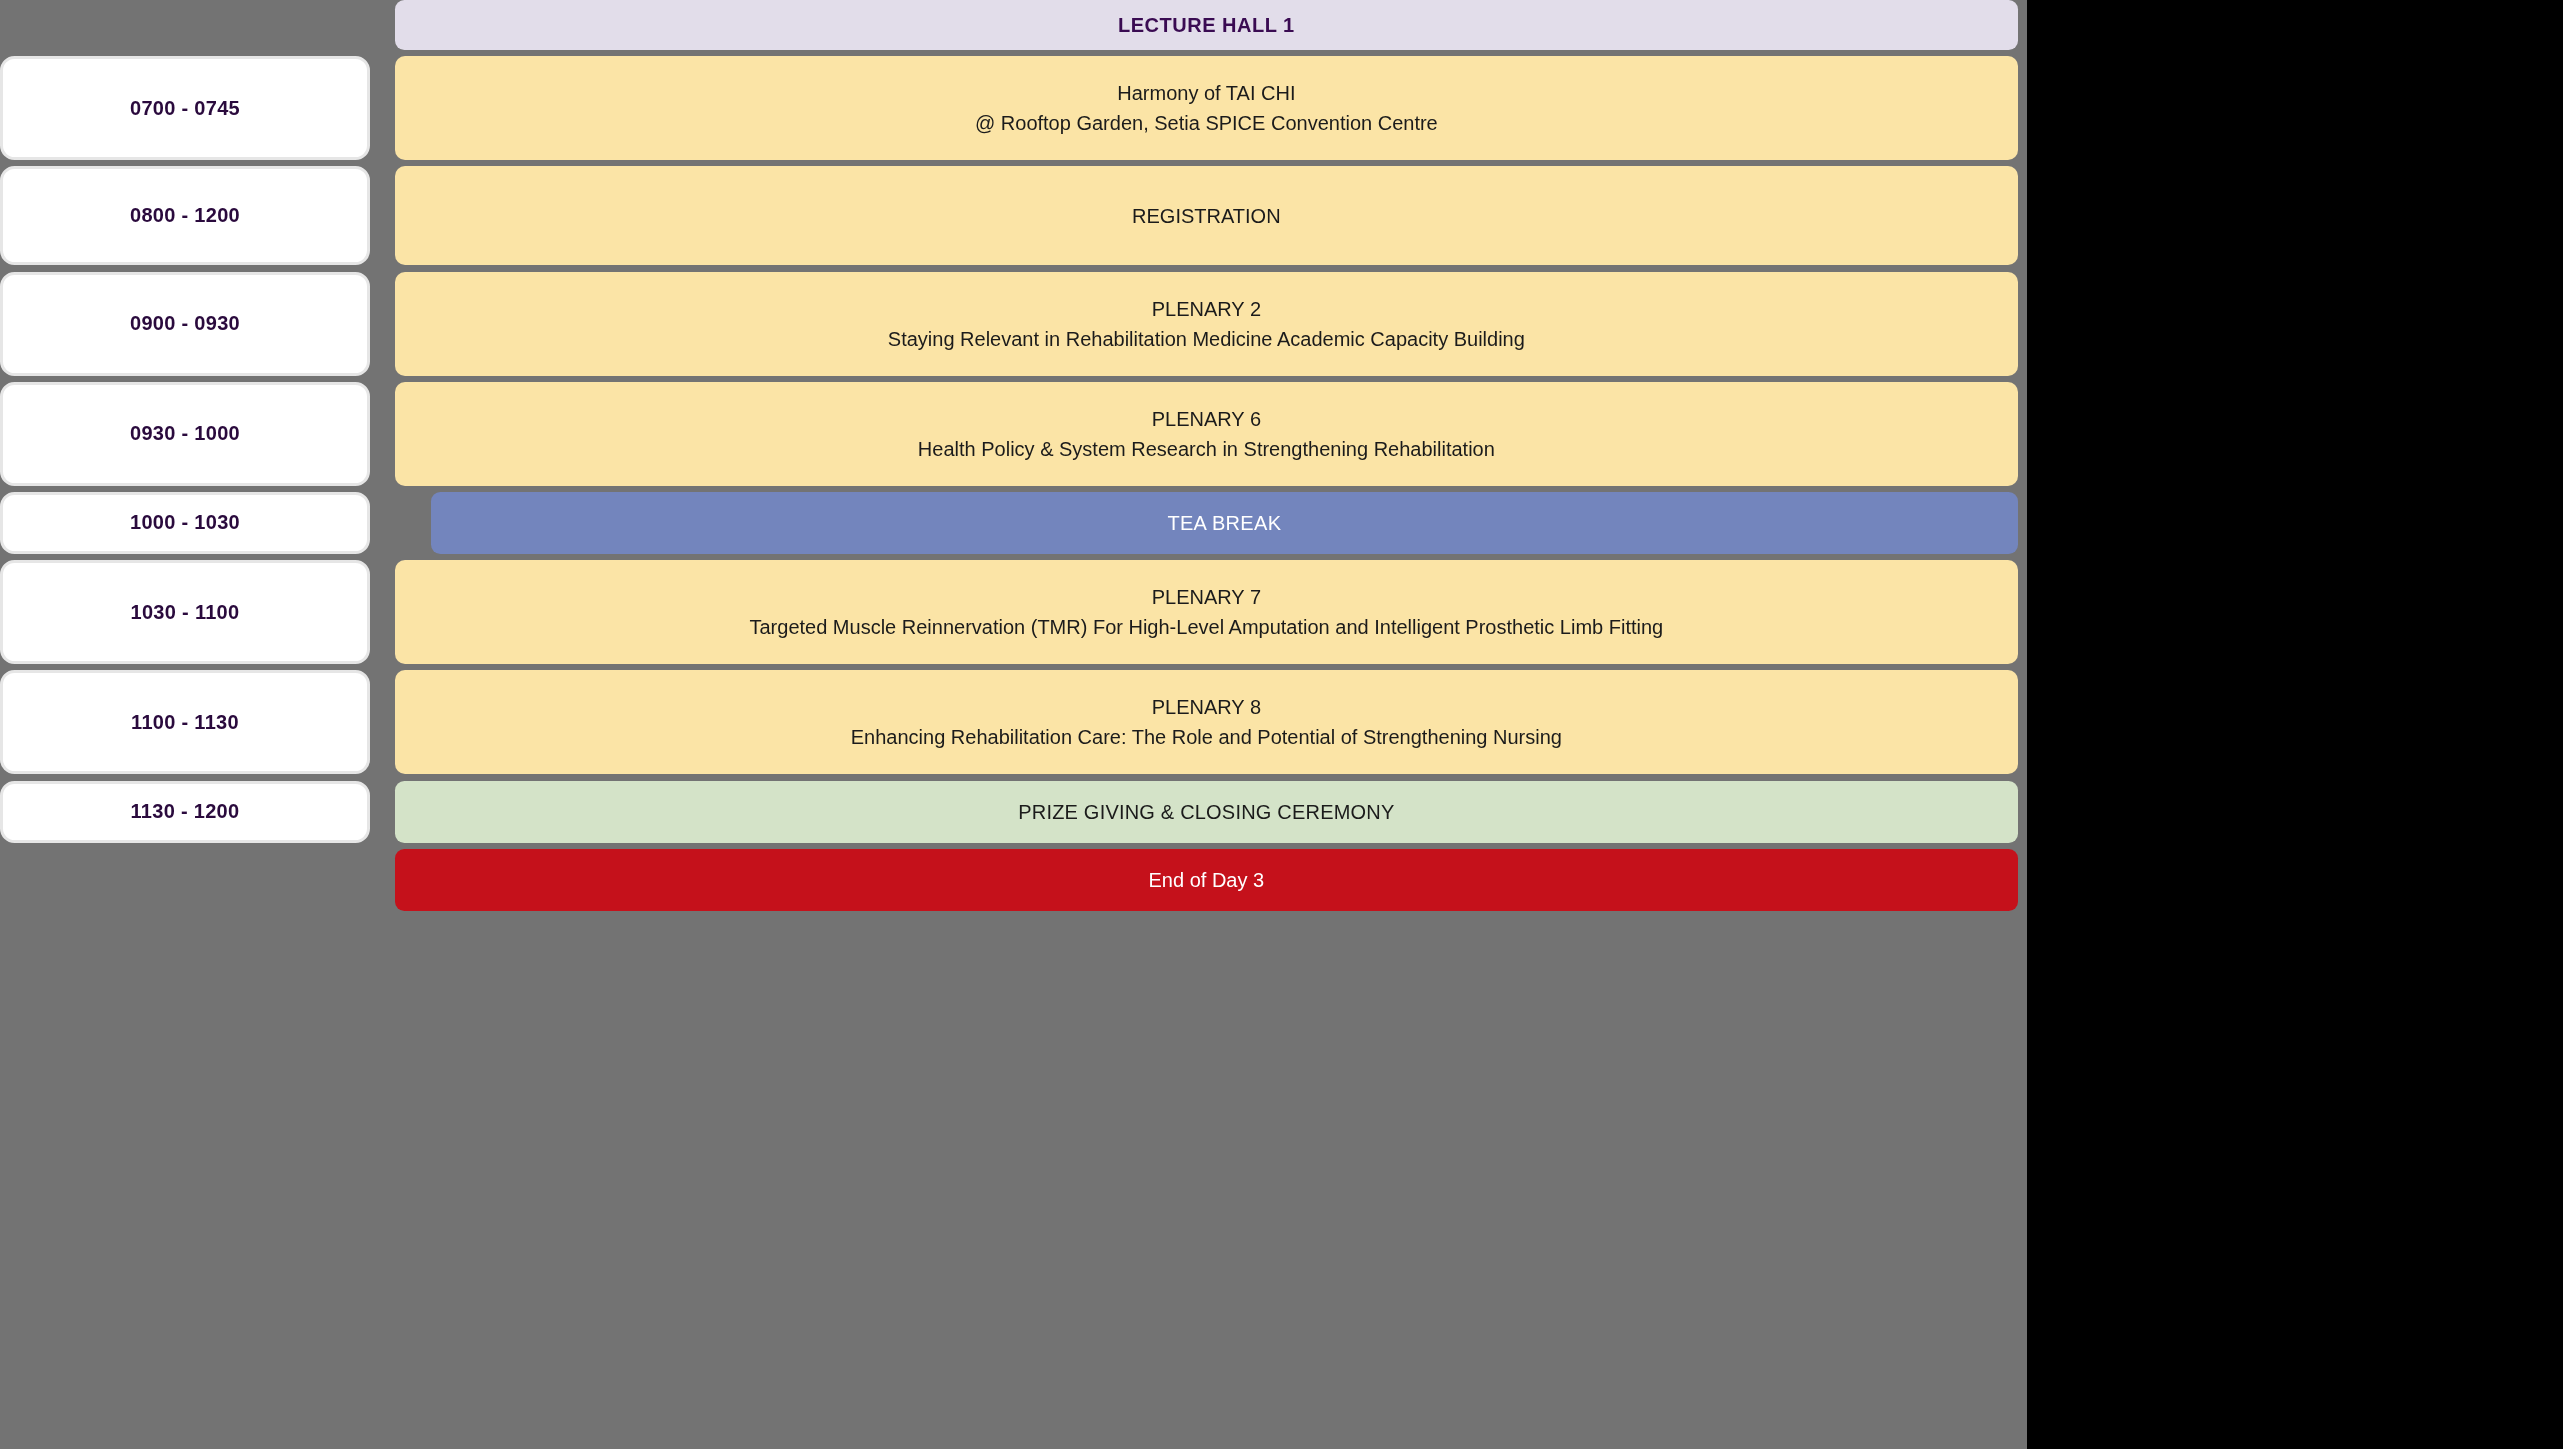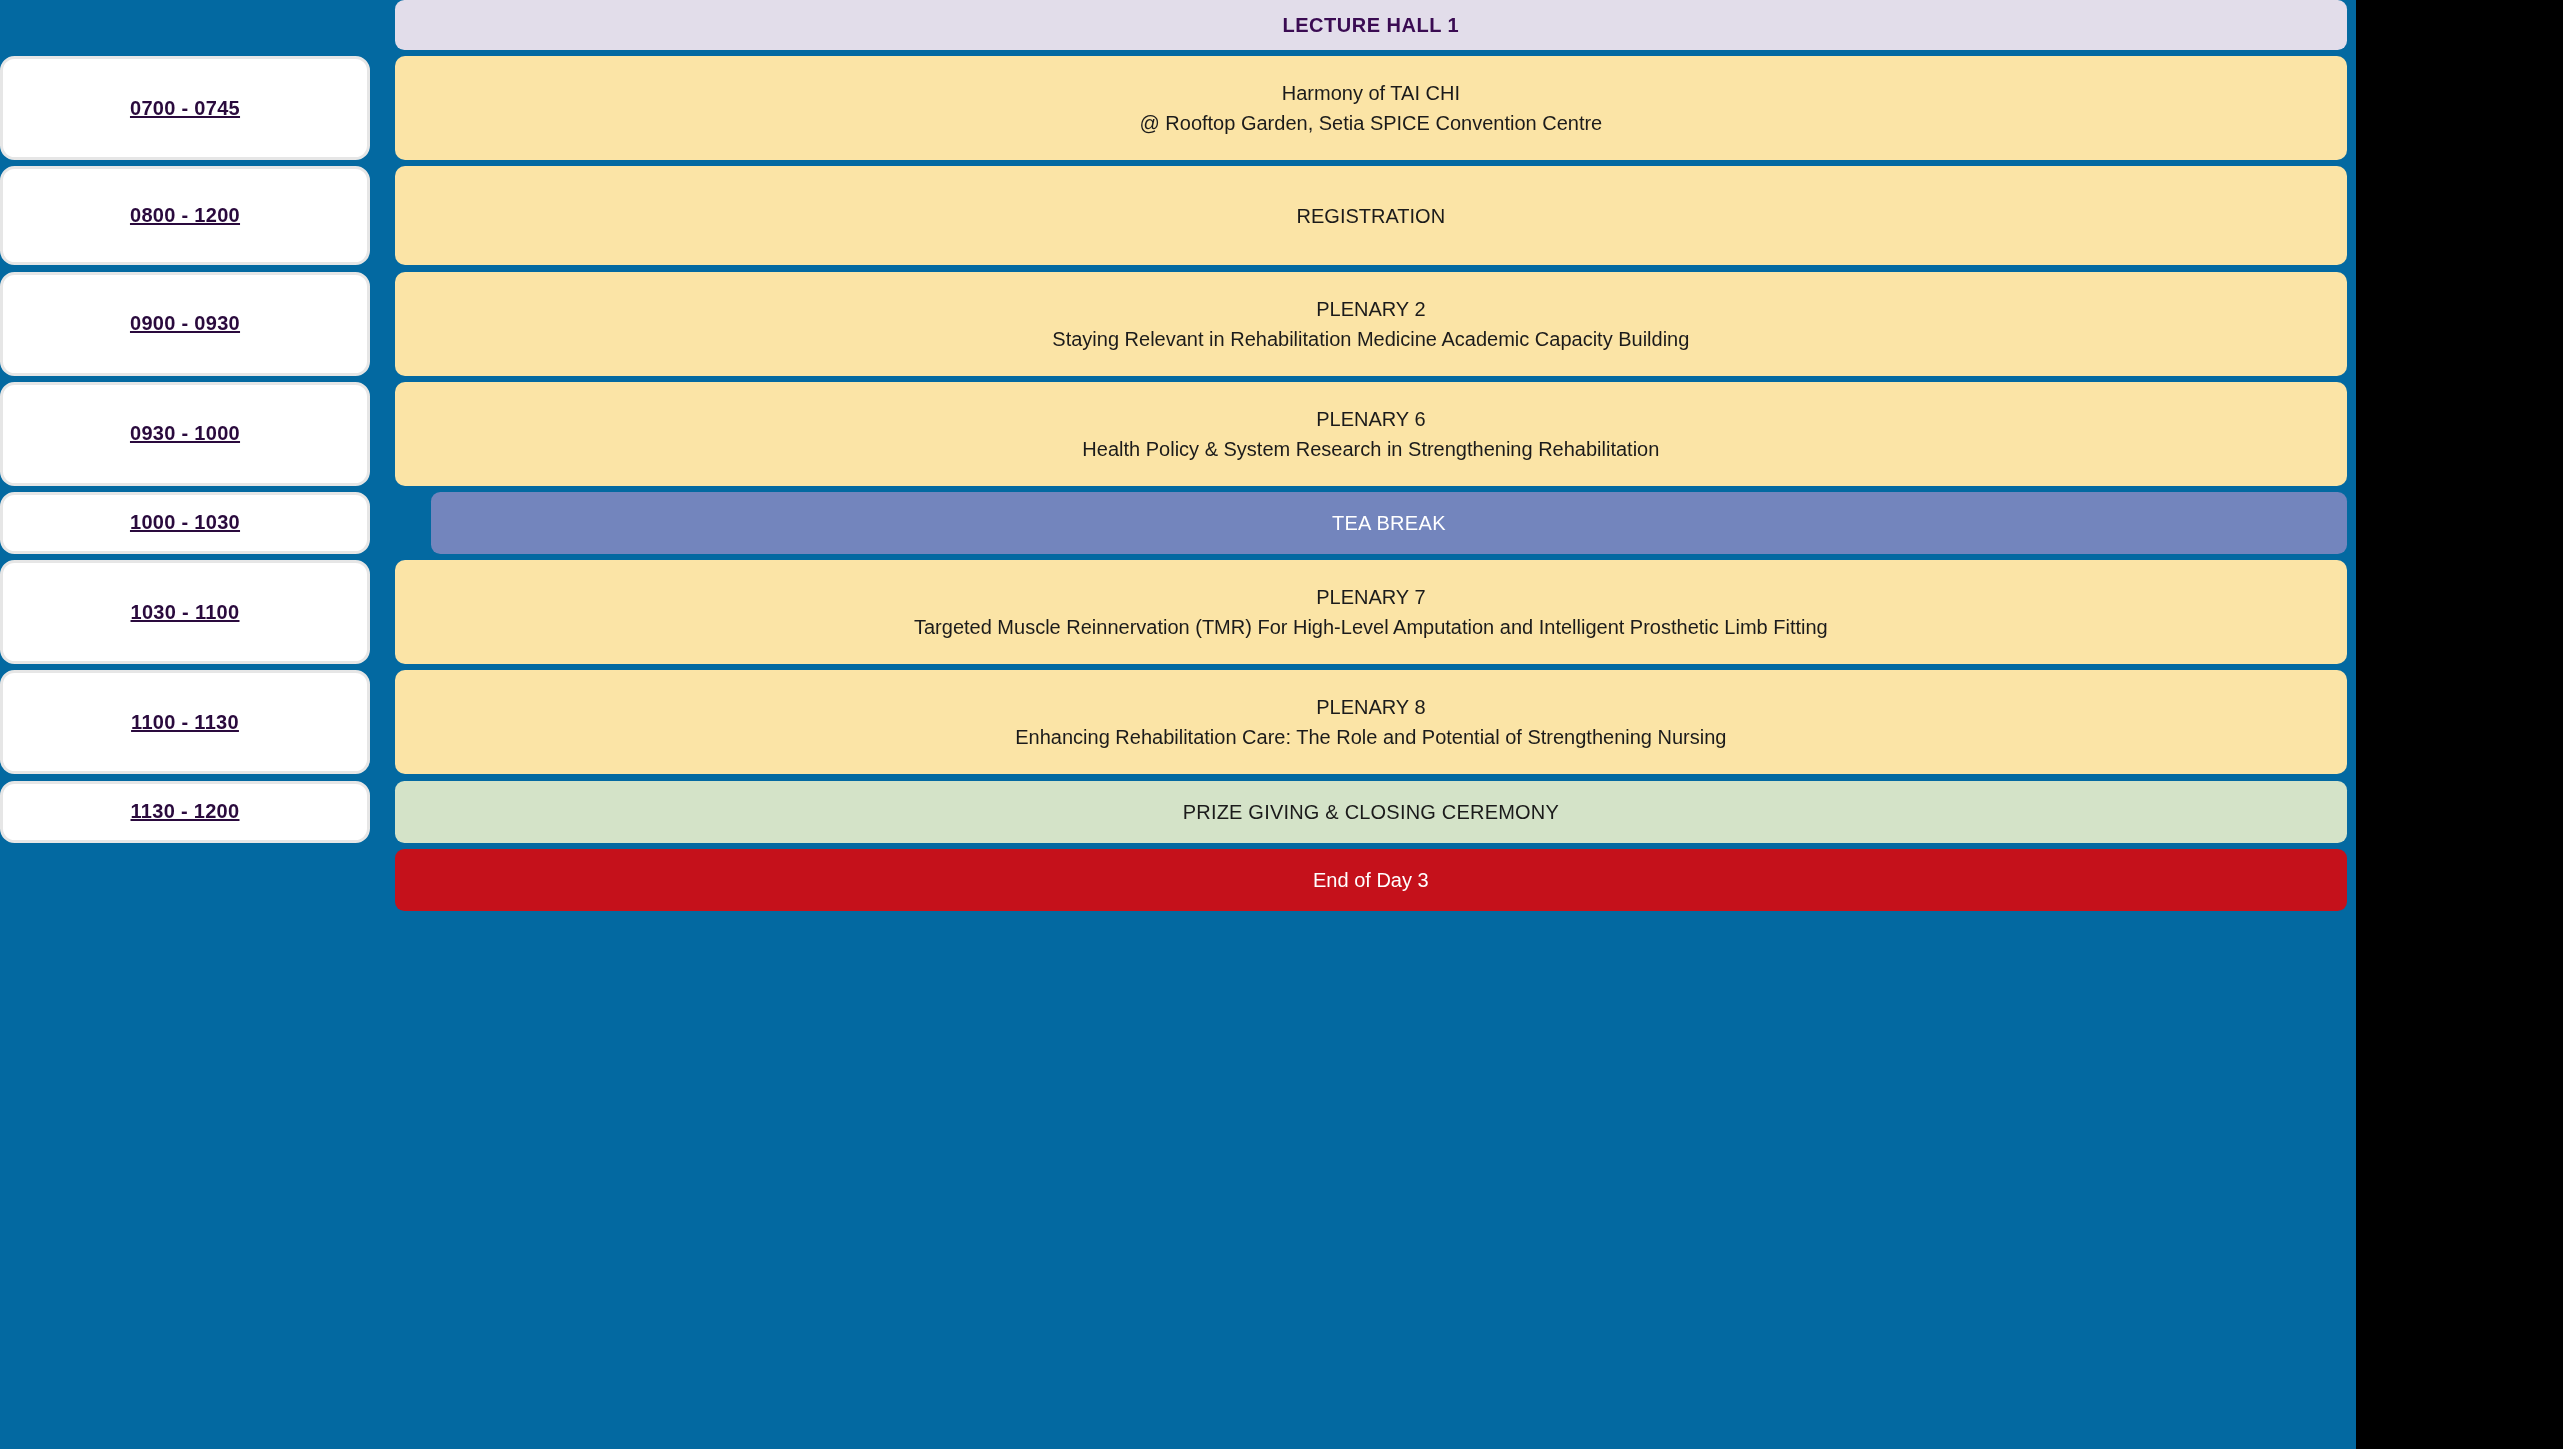--- a/index.html
+++ b/index.html
@@ -8,23 +8,23 @@
     background: #000000;
   }
   body {
     font-family: "Liberation Sans", sans-serif;
     width: 2563px;
     height: 1450px;
     overflow: hidden;
   }
   .schedule {
     position: relative;
-    width: 2356px;
+    width: 2027px;
     height: 1450px;
-    background: #0369a1;
+    background: #737373;
     box-sizing: border-box;
     padding: 0;
   }
   .row {
     display: flex;
     align-items: stretch;
     width: 100%;
     margin-bottom: 6.2px;
   }
   .time-cell {
@@ -36,21 +36,20 @@
     border: 3.1px solid #e6e6e6;
     border-radius: 14.5px;
     display: flex;
     align-items: center;
     justify-content: center;
     box-sizing: border-box;
     color: #2a0a3d;
     font-weight: bold;
     font-size: 20px;
     letter-spacing: 0.3px;
-    text-decoration: underline;
   }
   .time-cell.empty {
     background: transparent;
     border: none;
   }
   .event-cell {
     flex: 1;
     margin-right: 9.3px;
     border-radius: 9.3px;
     display: flex;

